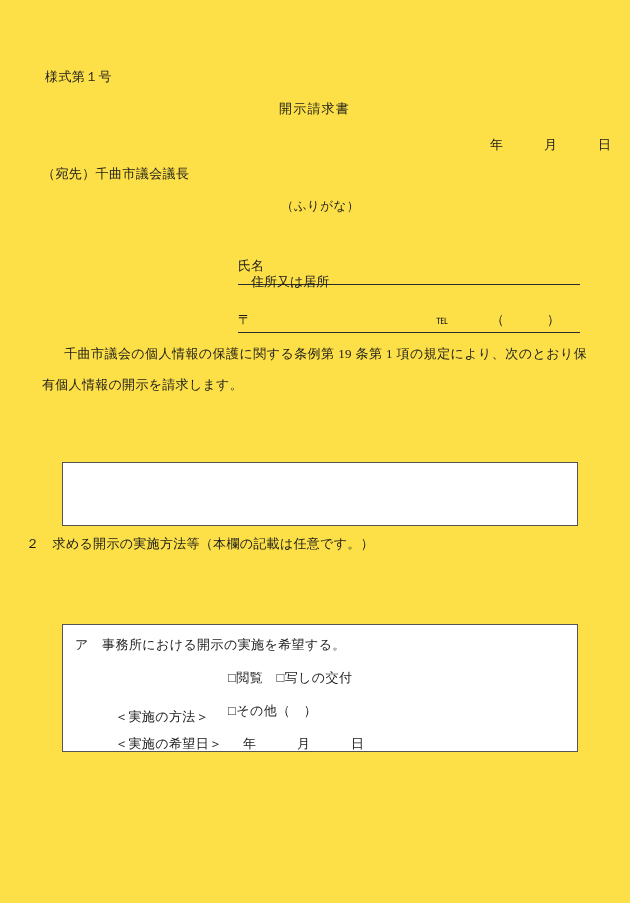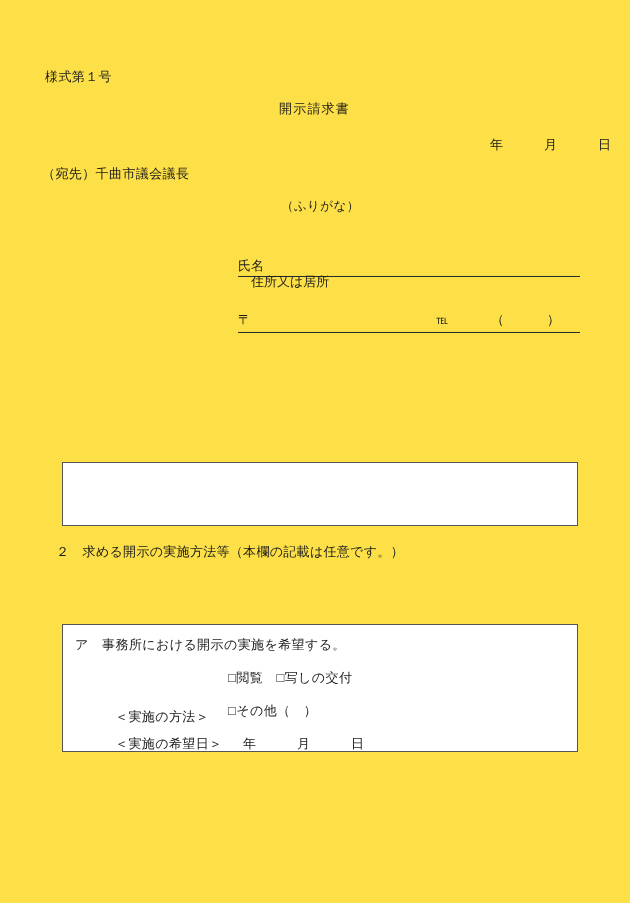--- a/index.html
+++ b/index.html
@@ -43,21 +43,21 @@
     line-height: 1;
     white-space: pre;
   }
   .field-name    { top: 233px; }
   .field-addr    { top: 262px; font-family: Liberation Serif, serif; }
   .field-zip     { top: 287px; }
 
   .ruled {
     display: block;
     border-bottom: 1px solid #2b2b2b;
-    padding-bottom: 4px;
+    padding-bottom: 12px;
   }
   .zip-row {
     display: block;
     position: relative;
     border-bottom: 1px solid #2b2b2b;
     padding-bottom: 4px;
     height: 15px;
   }
   .zip-row .zip-mark { position: absolute; left: 0;   top: 0; }
   .zip-row .tel-mark { position: absolute; left: 198px; top: 1px; font-size: 12px; }
@@ -78,21 +78,21 @@
 
   
   .sec {
     position: absolute;
     font-size: 13px;
     line-height: 1;
     white-space: pre;
     letter-spacing: 0.3px;
   }
   .sec-1 { left: 42px; top: 443px; }
-  .sec-2 { left: 56px; top: 537px; margin-top: 8px; }
+  .sec-2 { left: 26px; top: 537px; }
 
   
   .box {
     position: absolute;
     border: 1px solid #555555;
     box-sizing: border-box;
     background: #ffffff;
   }
   .box-info   { left: 62px; top: 462px; width: 516px; height: 64px; }
   .box-method { left: 62px; top: 624px; width: 516px; height: 128px; }
@@ -145,20 +145,21 @@
   </div>
 
   <div class="field field-zip">
     <span class="zip-row">
       <span class="zip-mark">〒</span>
       <span class="tel-mark">℡</span>
       <span class="tel-paren">（　　　）</span>
     </span>
   </div>
 
+  <div class="para para-intro"><span class="indent"></span><span>千曲市議会の個人情報の保護に関する条例第 19 条第 1 項の規定により、次のとおり保有個人情報の開示を請求します。</span></div>
 
 
   <div class="box box-info"></div>
 
   <div class="sec sec-2">２　求める開示の実施方法等（本欄の記載は任意です。）</div>
 
 
   <div class="box box-method">
 
     <div class="box-line ln-a">ア　事務所における開示の実施を希望する。</div>

